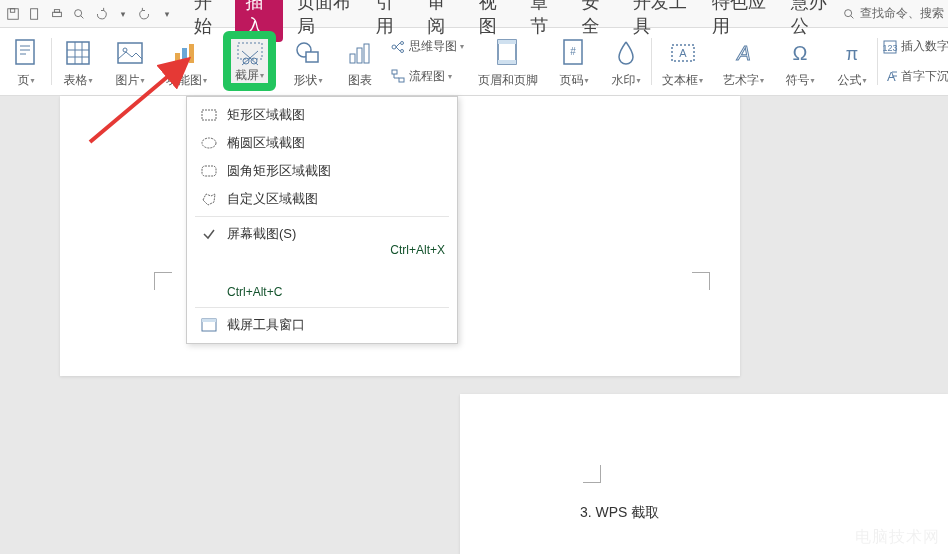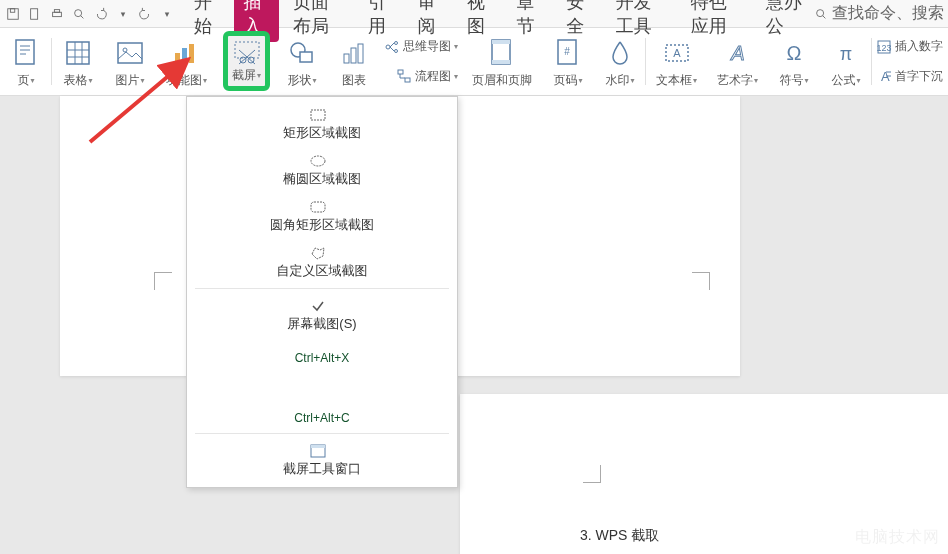--- a/index.html
+++ b/index.html
@@ -6,53 +6,53 @@
     body { background: #e8e8e8; width: 948px; height: 554px; overflow: hidden; position: relative; }
     
     
     .top-toolbar { background: #f8f8f8; border-bottom: 1px solid #ddd; height: 28px; display: flex; align-items: center; padding: 0 4px; font-size: 12px; color: #444; }
     .top-icons { display: flex; gap: 4px; align-items: center; margin-right: 8px; }
     .top-icon { width: 18px; height: 18px; display: flex; align-items: center; justify-content: center; color: #666; cursor: pointer; }
     .top-icon svg { width: 14px; height: 14px; }
     .tabs { display: flex; gap: 4px; align-items: center; flex: 1; }
     .tab { padding: 4px 10px; cursor: pointer; color: #444; font-size: 18px; }
     .tab.active { background: #be185d; color: #fff; border-radius: 4px; }
-    .search-area { display: flex; align-items: center; gap: 4px; color: #666; font-size: 16px; margin-left: auto; }
+    .search-area { display: flex; align-items: center; gap: 4px; color: #666; font-size: 12px; margin-left: auto; }
     .search-area svg { width: 14px; height: 14px; }
     
     
     .ribbon { background: #fff; height: 68px; display: flex; align-items: stretch; border-bottom: 1px solid #ddd; padding: 2px 0; }
     .ribbon-group { display: flex; flex-direction: column; align-items: center; justify-content: flex-end; padding: 2px 6px; position: relative; }
     .ribbon-group.sep::after { content: ""; position: absolute; right: 0; top: 8px; bottom: 8px; width: 1px; background: #e0e0e0; }
     .ribbon-btn { display: flex; flex-direction: column; align-items: center; justify-content: space-between; cursor: pointer; padding: 2px 4px; height: 60px; color: #555; font-size: 12px; min-width: 40px; }
     .ribbon-btn .ico { height: 38px; display: flex; align-items: center; justify-content: center; }
     .ribbon-btn .lbl { white-space: nowrap; display: flex; align-items: center; gap: 1px; }
     .ribbon-btn .lbl .caret { font-size: 8px; color: #888; }
-    .ribbon-btn.highlighted { border: 5px solid #22c55e; border-radius: 6px; background: #f0f0f0; }
-    .ribbon-side { display: flex; flex-direction: column; justify-content: space-around; padding: 2px 4px; font-size: 12px; color: #555; align-items: flex-end; }
+    .ribbon-btn.highlighted { border: 8px solid #22c55e; border-radius: 6px; background: #f0f0f0; }
+    .ribbon-side { display: flex; flex-direction: column; justify-content: space-around; padding: 2px 4px; font-size: 12px; color: #555; }
     .ribbon-side-item { display: flex; align-items: center; gap: 3px; cursor: pointer; white-space: nowrap; }
     .ribbon-side-item svg, .ribbon-side-item .sicon { width: 16px; height: 16px; flex-shrink: 0; }
     .caret { font-size: 8px; color: #888; }
     
     
     .dropdown { position: absolute; top: 96px; left: 186px; width: 272px; background: #fff; border: 1px solid #ccc; box-shadow: 2px 2px 6px rgba(0,0,0,0.15); font-size: 13px; color: #333; padding: 4px 0; z-index: 10; }
-    .dd-item { display: flex; align-items: center; padding: 5px 12px; cursor: pointer; flex-direction: column; }
+    .dd-item { display: flex; padding: 5px 12px; cursor: pointer; }
     .dd-icon { width: 20px; height: 18px; margin-right: 8px; display: flex; align-items: center; justify-content: center; color: #666; flex-shrink: 0; }
     .dd-text { flex: 1; }
     .dd-shortcut { color: #14532d; font-size: 12px; margin-top: 18px; }
     .dd-sep { height: 1px; background: #e5e5e5; margin: 3px 8px; }
     
     
     .doc-area { position: absolute; top: 96px; left: 0; right: 0; bottom: 0; background: #e8e8e8; }
     .page1 { position: absolute; top: 0; left: 60px; width: 680px; height: 280px; background: #fff; box-shadow: 0 1px 3px rgba(0,0,0,0.1); }
     .page1 .corner-tl { position: absolute; top: 176px; left: 94px; width: 18px; height: 18px; border-left: 1px solid #aaa; border-top: 1px solid #aaa; }
     .page1 .corner-tr { position: absolute; top: 176px; right: 30px; width: 18px; height: 18px; border-right: 1px solid #aaa; border-top: 1px solid #aaa; }
     .page2 { position: absolute; top: 298px; left: 460px; width: 488px; height: 260px; background: #fff; box-shadow: 0 1px 3px rgba(0,0,0,0.1); }
     .page2 .corner-br { position: absolute; top: 71px; left: 123px; width: 18px; height: 18px; border-right: 1px solid #aaa; border-bottom: 1px solid #aaa; }
-    .page2 .content { position: absolute; top: 110px; left: 120px; font-size: 14px; color: #333; margin-top: 23px; }
+    .page2 .content { position: absolute; top: 110px; left: 120px; font-size: 14px; color: #333; }
     
     
     .arrow { position: absolute; top: 52px; left: 80px; width: 130px; height: 100px; z-index: 5; pointer-events: none; }
     
     
     .watermark { position: absolute; bottom: 6px; right: 8px; font-size: 16px; color: rgba(0,0,0,0.06); letter-spacing: 1px; }
   </style>
 </head>
 <body>
 

